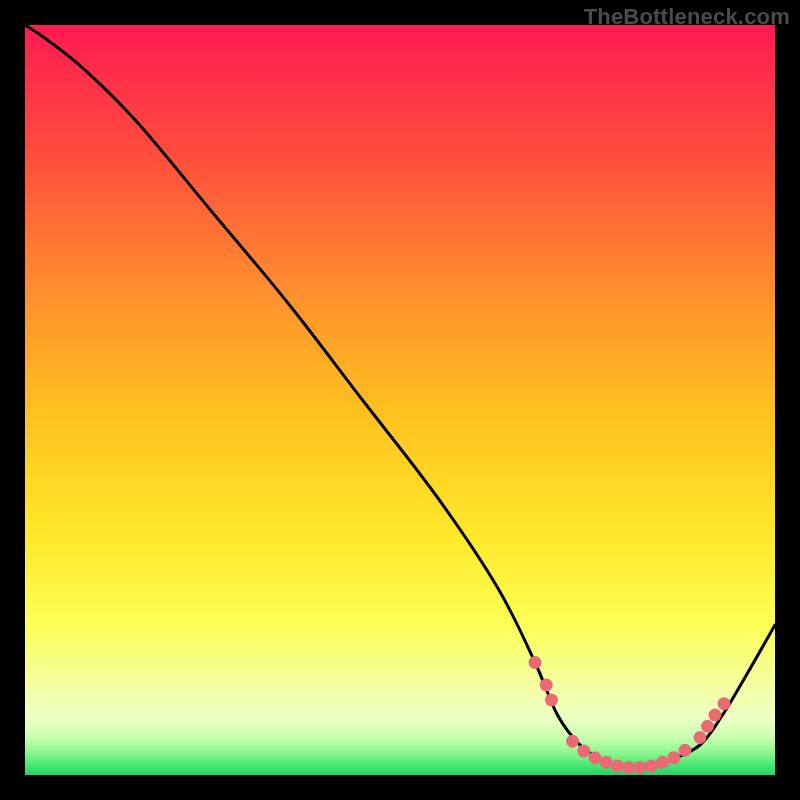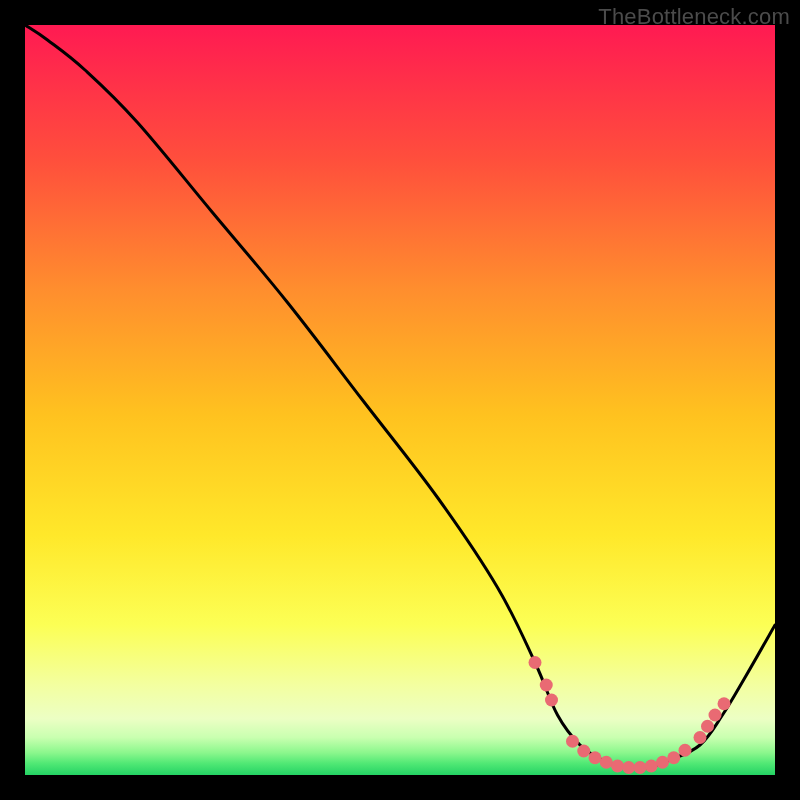--- a/index.html
+++ b/index.html
@@ -38,21 +38,21 @@
     top: 0;
     width: 100%;
     height: 100%;
   }
   .watermark {
     position: absolute;
     top: 4px;
     right: 10px;
     color: #4b4b4b;
     font-size: 22px;
-    font-weight: 400;
+    font-weight: 700;
     letter-spacing: 0.2px;
   }
 </style>
 </head>
 <body>
 
 <div class="stage">
 
   <div class="plot-area">
 

